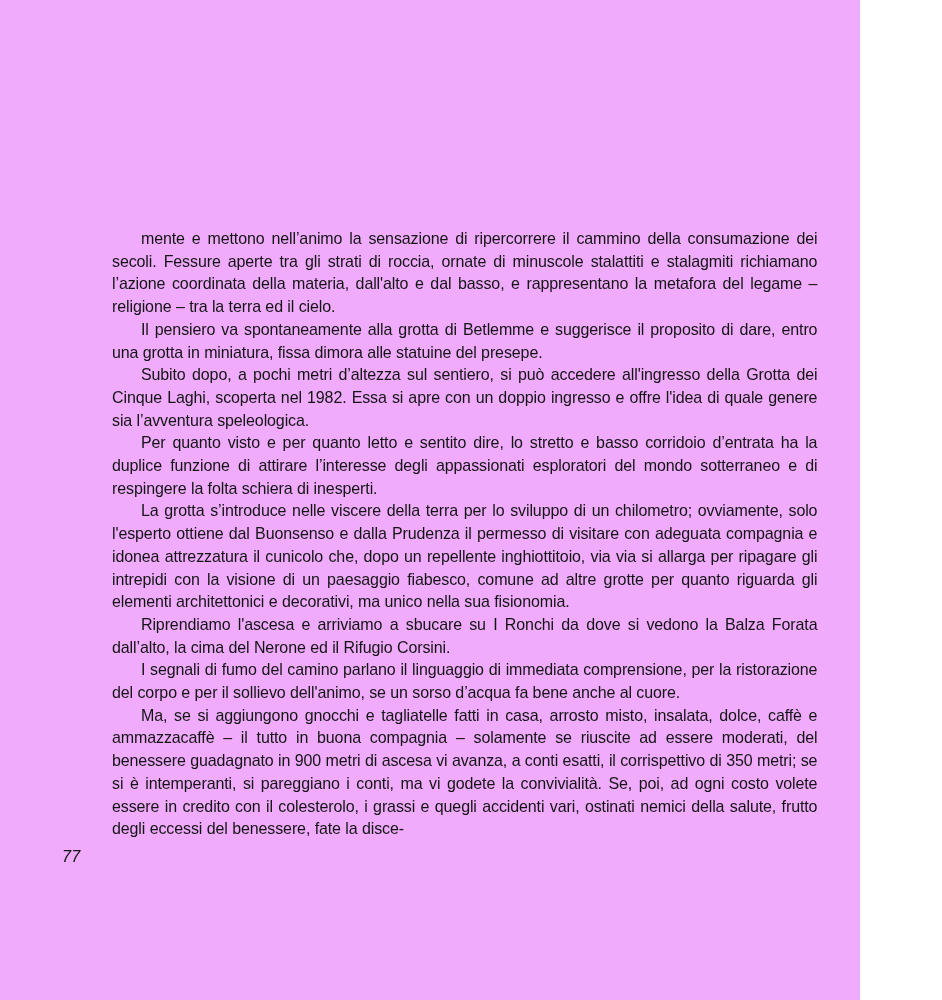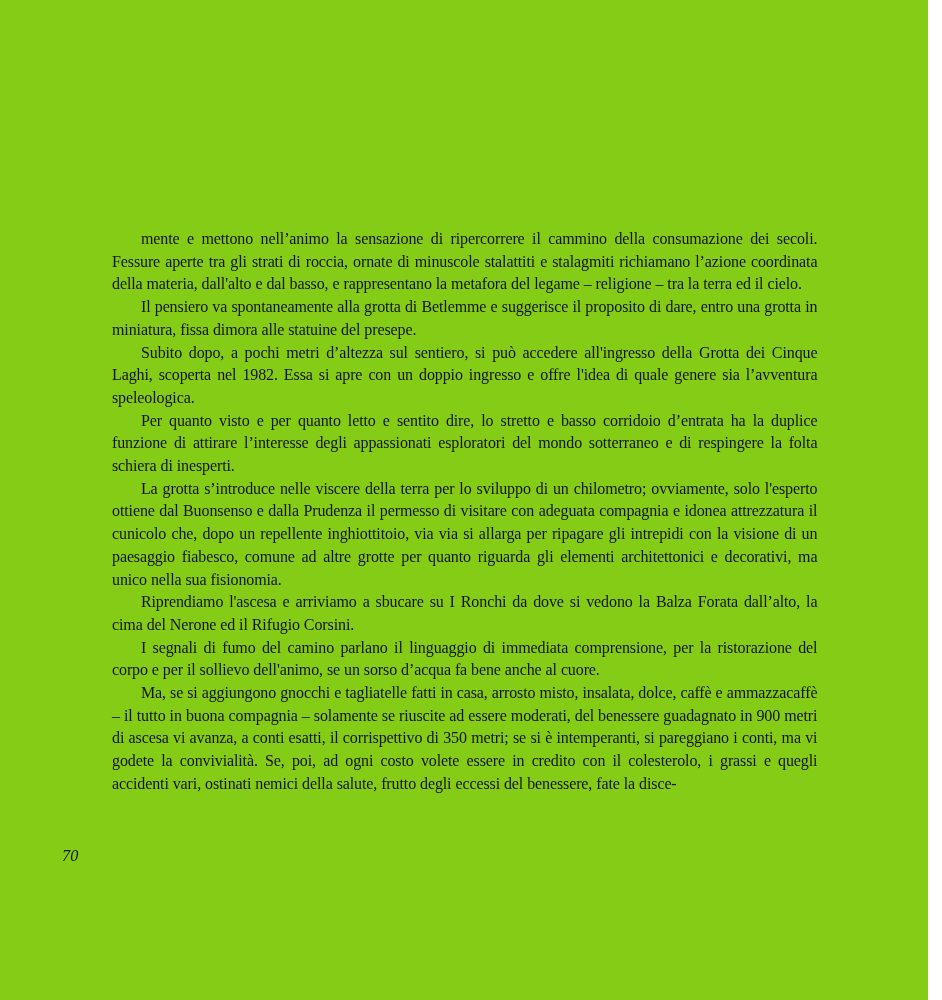--- a/index.html
+++ b/index.html
@@ -4,25 +4,25 @@
 <title>Scanned Book Page 96</title>
 <style>
   html, body {
     margin: 0;
     padding: 0;
     background: #ffffff;
   }
 
   .page {
     position: relative;
-    width: 928px;
+    width: 860px;
     height: 1000px;
-    background: #84cc16;
+    background: #f0abfc;
     overflow: hidden;
-    font-family: Liberation Serif, serif;
+    font-family: Liberation Sans, sans-serif;
     -webkit-font-smoothing: none;
   }
 
   
   .text-column {
     position: absolute;
     left: 112px;
     top: 228px;
     width: 731px;
     font-size: 16.6px;
@@ -70,15 +70,15 @@
     <p class="para">mente e mettono nell’animo la sensazione di ripercorrere il cammino della consumazione dei secoli. Fessure aperte tra gli strati di roccia, ornate di minuscole stalattiti e stalagmiti richiamano l’azione coordinata della materia, dall'alto e dal basso, e rappresentano la metafora del legame – religione –  tra la terra ed il cielo.</p>
     <p class="para">Il pensiero va spontaneamente alla grotta di Betlemme e suggerisce il proposito di dare, entro una grotta in miniatura, fissa dimora alle statuine del presepe.</p>
     <p class="para">Subito dopo, a pochi metri d’altezza sul sentiero, si può accedere all'ingresso della Grotta dei Cinque Laghi, scoperta nel 1982. Essa si apre con un doppio ingresso e offre l'idea di quale genere sia l’avventura speleologica.</p>
     <p class="para">Per quanto visto e per quanto letto e sentito dire, lo stretto e basso corridoio d’entrata ha la duplice funzione di attirare l’interesse degli appassionati esploratori del mondo sotterraneo e di respingere la folta schiera di inesperti.</p>
     <p class="para">La grotta s’introduce nelle viscere della terra per lo sviluppo di un chilometro; ovviamente, solo l'esperto ottiene dal Buonsenso e dalla Prudenza il permesso di visitare con adeguata compagnia e idonea attrezzatura il cunicolo che, dopo un repellente inghiottitoio, via via si allarga per ripagare gli intrepidi con la visione di un paesaggio fiabesco, comune ad altre grotte per quanto riguarda gli elementi architettonici e decorativi, ma unico nella sua fisionomia.</p>
     <p class="para">Riprendiamo l'ascesa e arriviamo a sbucare su I Ronchi da dove si vedono la Balza Forata dall’alto, la cima del Nerone ed il Rifugio Corsini.</p>
     <p class="para">I segnali di fumo del camino parlano il linguaggio di immediata comprensione,  per la ristorazione del corpo e per il sollievo dell'animo, se un sorso d’acqua fa bene anche al cuore.</p>
     <p class="para">Ma, se si aggiungono gnocchi e tagliatelle fatti in casa, arrosto misto, insalata, dolce, caffè e ammazzacaffè – il tutto in buona compagnia – solamente se riuscite ad essere moderati, del benessere guadagnato in 900 metri di ascesa vi avanza, a conti esatti, il corrispettivo di 350 metri; se si è intemperanti, si pareggiano i conti, ma vi godete la convivialità. Se, poi, ad ogni costo volete essere in credito con il colesterolo, i grassi e quegli accidenti vari, ostinati nemici della salute, frutto degli eccessi del benessere, fate la disce-</p>
   </div>
 
-  <div class="folio">70</div>
+  <div class="folio">77</div>
 
 </div>
 
 </body></html>

